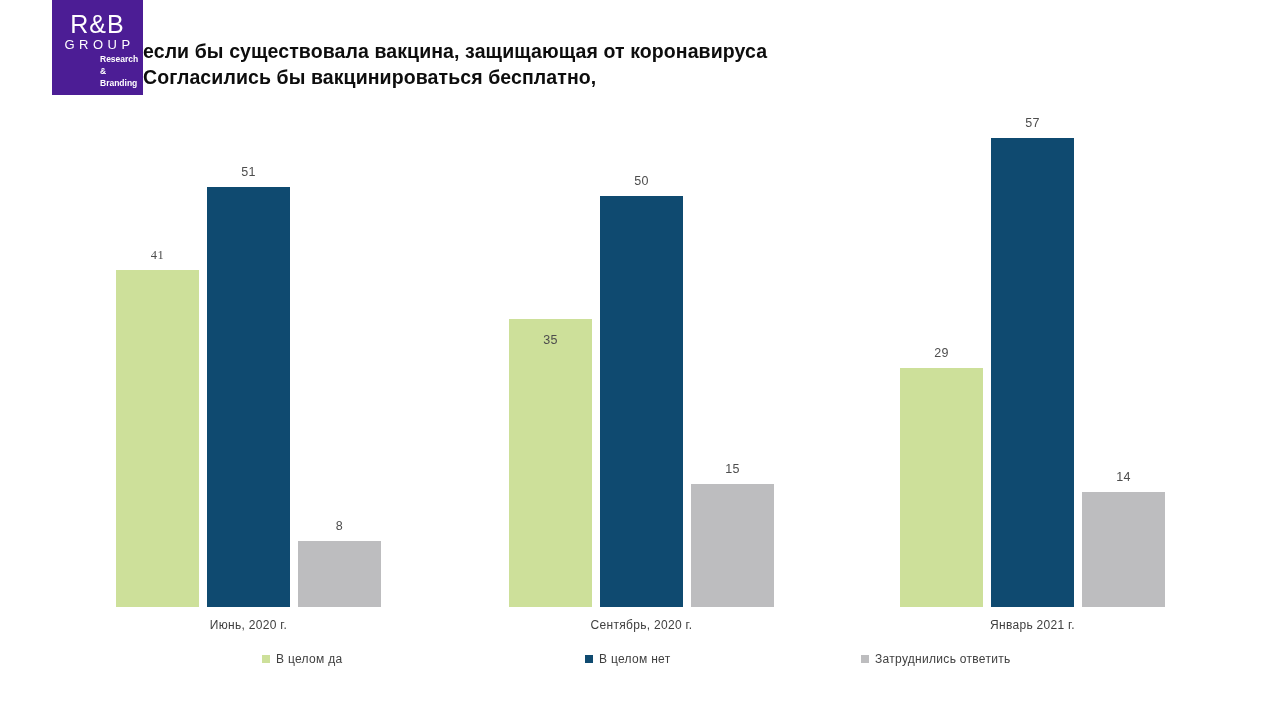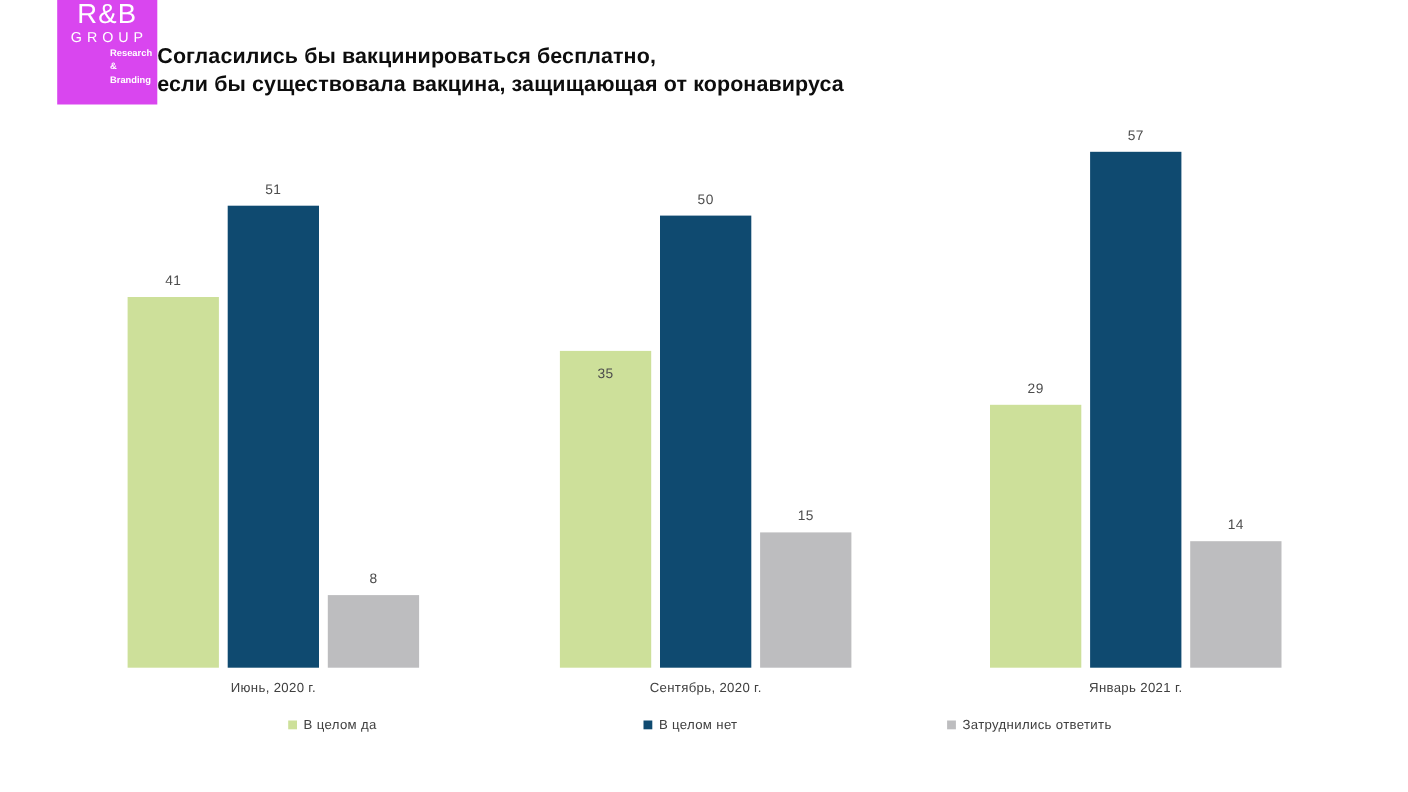--- a/index.html
+++ b/index.html
@@ -23,26 +23,26 @@
     width: 1280px;
     height: 120px;
   }
 
   #logo-box {
     position: absolute;
     left: 52px;
     top: 0;
     width: 91px;
     height: 95px;
-    background: #d946ef;
+    background: #4c1d95;
     display: flex;
     flex-direction: column;
     justify-content: flex-end;
     align-items: center;
-    padding-bottom: 17px;
+    padding-bottom: 6px;
     box-sizing: border-box;
   }
   #logo-rb {
     color: #ffffff;
     font-size: 25px;
     font-weight: 400;
     letter-spacing: 1px;
     line-height: 25px;
     font-family: "Liberation Sans", sans-serif;
   }
@@ -152,29 +152,29 @@
 
 <div id="header">
 
   <div id="logo-box">
     <div id="logo-rb">R&amp;B</div>
     <div id="logo-group">GROUP</div>
     <div id="logo-tagline">Research &amp; Branding</div>
   </div>
 
   <div id="title-block">
+    <div class="title-line">если бы существовала вакцина, защищающая от коронавируса</div>
     <div class="title-line">Согласились бы вакцинироваться бесплатно,</div>
-    <div class="title-line">если бы существовала вакцина, защищающая от коронавируса</div>
   </div>
 
 </div>
 
 <div id="plot">
     <div class="bar" style="left: 116px; width: 83px; height: 337.43px; background: rgb(205, 224, 154);"></div>
-    <div class="bar-label" style="left: 116px; width: 83px; top: 247.57px;">41</div>
+    <div class="bar-label" style="left: 116px; width: 83px; top: 247.57px; font-family: Liberation Serif, serif;">41</div>
     <div class="bar" style="left: 207px; width: 83px; height: 419.73px; background: rgb(15, 74, 112);"></div>
     <div class="bar-label" style="left: 207px; width: 83px; top: 165.27px;">51</div>
     <div class="bar" style="left: 298px; width: 83px; height: 65.84px; background: rgb(189, 189, 191);"></div>
     <div class="bar-label" style="left: 298px; width: 83px; top: 519.16px;">8</div>
     <div class="cat-label" style="left: 116px; width: 265px;">Июнь, 2020 г.</div>
     <div class="bar" style="left: 509px; width: 83px; height: 288.05px; background: rgb(205, 224, 154);"></div>
     <div class="bar-label" style="left: 509px; width: 83px; top: 296.95px; margin-top: 36px;">35</div>
     <div class="bar" style="left: 600px; width: 83px; height: 411.5px; background: rgb(15, 74, 112);"></div>
     <div class="bar-label" style="left: 600px; width: 83px; top: 173.5px;">50</div>
     <div class="bar" style="left: 691px; width: 83px; height: 123.45px; background: rgb(189, 189, 191);"></div>

